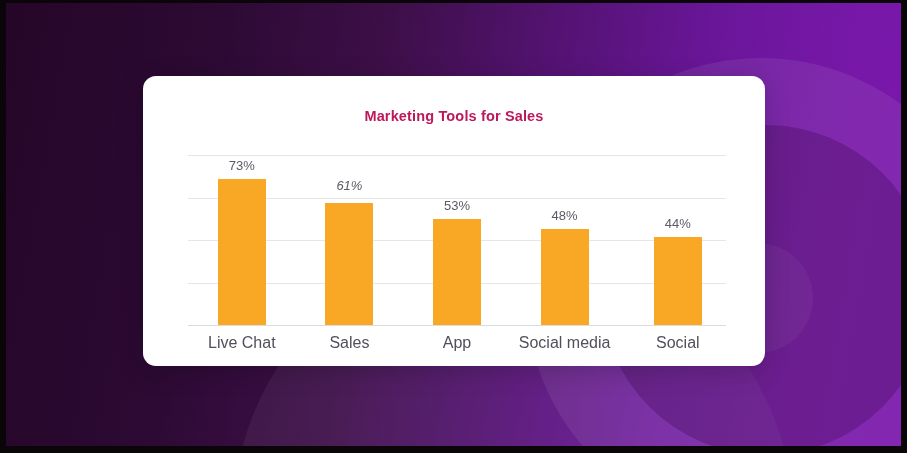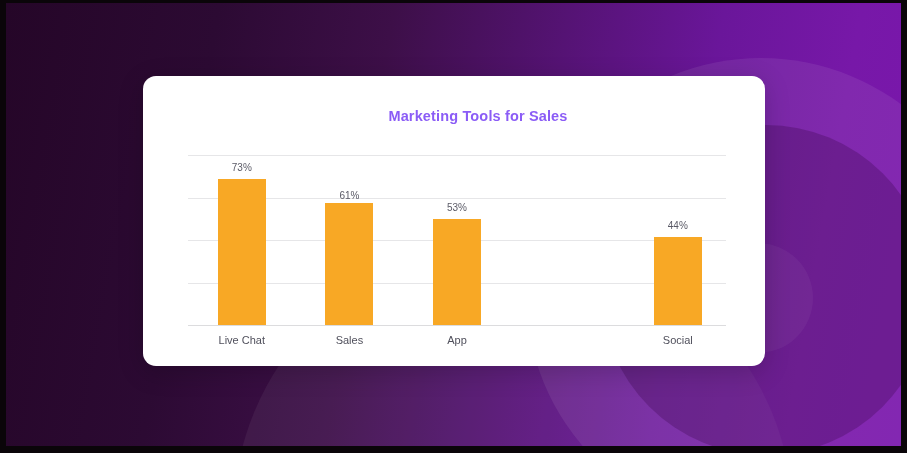--- a/index.html
+++ b/index.html
@@ -95,23 +95,22 @@
   }
 
   #chart-title {
     position: absolute;
     top: 32px;
     left: 0;
     width: 100%;
     text-align: center;
     font-size: 14.5px;
     font-weight: bold;
-    color: #8b5cf6;
+    color: #be185d;
     letter-spacing: 0.15px;
-    padding-left: 24px;
   }
 
   
   #plot-area {
     position: absolute;
     left: 45px;
     top: 79px;
     width: 538px;
     height: 170px;
   }
@@ -145,31 +144,31 @@
     bottom: 0;
     left: 50%;
     transform: translateX(-50%);
     width: 48px;
     background: #f8a825;
   }
   .bar-value {
     position: absolute;
     left: 50%;
     transform: translateX(-50%);
-    font-size: 10px;
+    font-size: 13px;
     color: #5a5a66;
     white-space: nowrap;
   }
   .bar-category {
     position: absolute;
     left: 50%;
     transform: translateX(-50%);
     top: 100%;
     margin-top: 9px;
-    font-size: 11px;
+    font-size: 16px;
     color: #50505c;
     white-space: nowrap;
     text-align: right;
   }
 </style>
 </head>
 <body>
 
 <div id="slide-frame">
 
@@ -193,28 +192,33 @@
           <div class="gridline axis-line" style="top: 170px;"></div>
         </div>
       <div id="bars-layer">
           <div class="bar-group" style="left: 0px; width: 107.6px;">
             <div class="bar-rect" style="height: 146px;"></div>
             <div class="bar-value" style="bottom: 152px;">73%</div>
             <div class="bar-category">Live Chat</div>
           </div>
           <div class="bar-group" style="left: 107.6px; width: 107.6px;">
             <div class="bar-rect" style="height: 122px;"></div>
-            <div class="bar-value" style="bottom: 124px;">61%</div>
+            <div class="bar-value" style="bottom: 132px; font-style: italic;">61%</div>
             <div class="bar-category">Sales</div>
           </div>
           <div class="bar-group" style="left: 215.2px; width: 107.6px;">
             <div class="bar-rect" style="height: 106px;"></div>
             <div class="bar-value" style="bottom: 112px; text-align: right;">53%</div>
             <div class="bar-category">App</div>
           </div>
+          <div class="bar-group" style="left: 322.8px; width: 107.6px;">
+            <div class="bar-rect" style="height: 96px;"></div>
+            <div class="bar-value" style="bottom: 102px;">48%</div>
+            <div class="bar-category">Social media</div>
+          </div>
           <div class="bar-group" style="left: 436px; width: 107.6px;">
             <div class="bar-rect" style="height: 88px;"></div>
             <div class="bar-value" style="bottom: 94px;">44%</div>
             <div class="bar-category">Social</div>
           </div>
         </div>
     </div>
 
   </div>
 </div>

